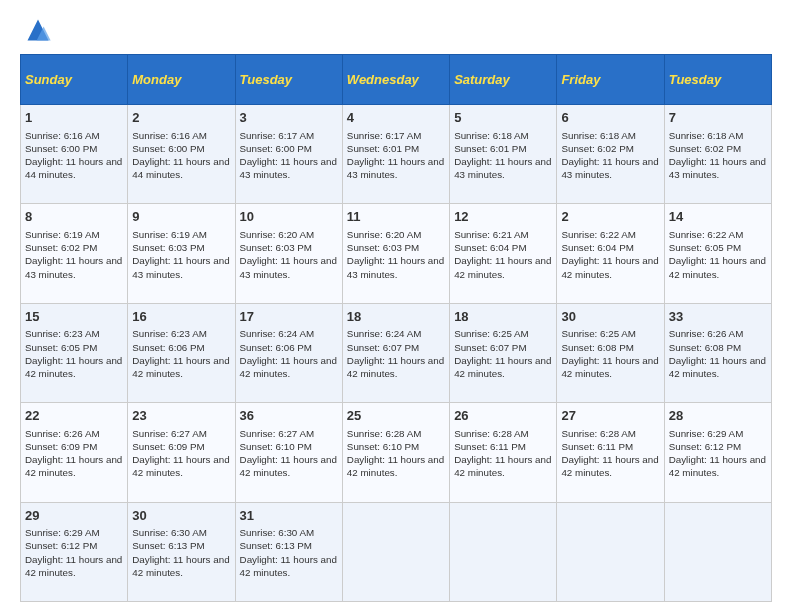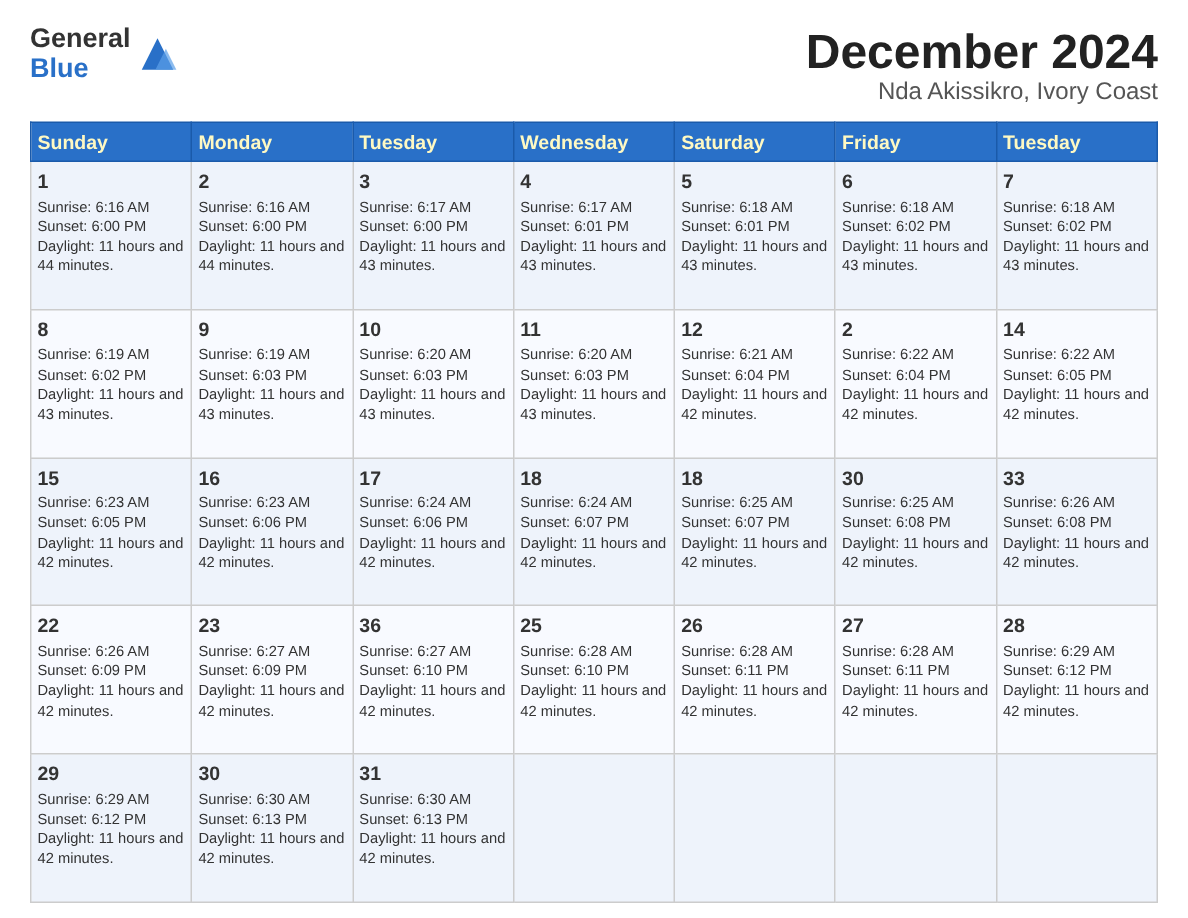--- a/index.html
+++ b/index.html
@@ -54,26 +54,27 @@
     }
     .calendar {
       flex: 1;
       border-collapse: collapse;
       width: 100%;
       table-layout: fixed;
       font-size: 10.5px;
     }
     .calendar thead tr th {
       background-color: #2970c8;
-      color: #fef9c3;
+      color: #fde047;
       font-size: 13px;
       font-weight: bold;
-      padding: 5px 4px;
+      padding: 17px 4px;
       text-align: left;
       border: 1px solid #1a5aaa;
+      font-style: italic;
     }
     .calendar tbody tr td {
       vertical-align: top;
       padding: 4px 4px;
       border: 1px solid #ccc;
       height: 85px;
       color: #333;
       line-height: 1.35;
     }
     .calendar tbody tr:nth-child(odd) td {
@@ -97,34 +98,26 @@
     }
   </style>
 </head>
 <body>
 
 <div class="page">
   <div class="header">
     <div class="logo">
       <div>
         <div style="display:flex;align-items:center;">
-          <span class="logo-text">
-            <span class="general">General</span><br>
-            <span class="blue">Blue</span>
-          </span>
           <svg class="logo-icon" viewBox="0 0 40 40" xmlns="http://www.w3.org/2000/svg">
             <polygon points="5,35 20,5 35,35" fill="#2970c8"></polygon>
             <polygon points="18,35 28,15 38,35" fill="#5ba0e8" opacity="0.7"></polygon>
           </svg>
         </div>
       </div>
-    </div>
-    <div class="title-block">
-      <h1>December 2024</h1>
-      <h2>Nda Akissikro, Ivory Coast</h2>
     </div>
   </div>
 
   <table class="calendar">
     <thead>
       <tr>
       <th>Sunday</th>
           <th>Monday</th>
           <th>Tuesday</th>
           <th>Wednesday</th>

